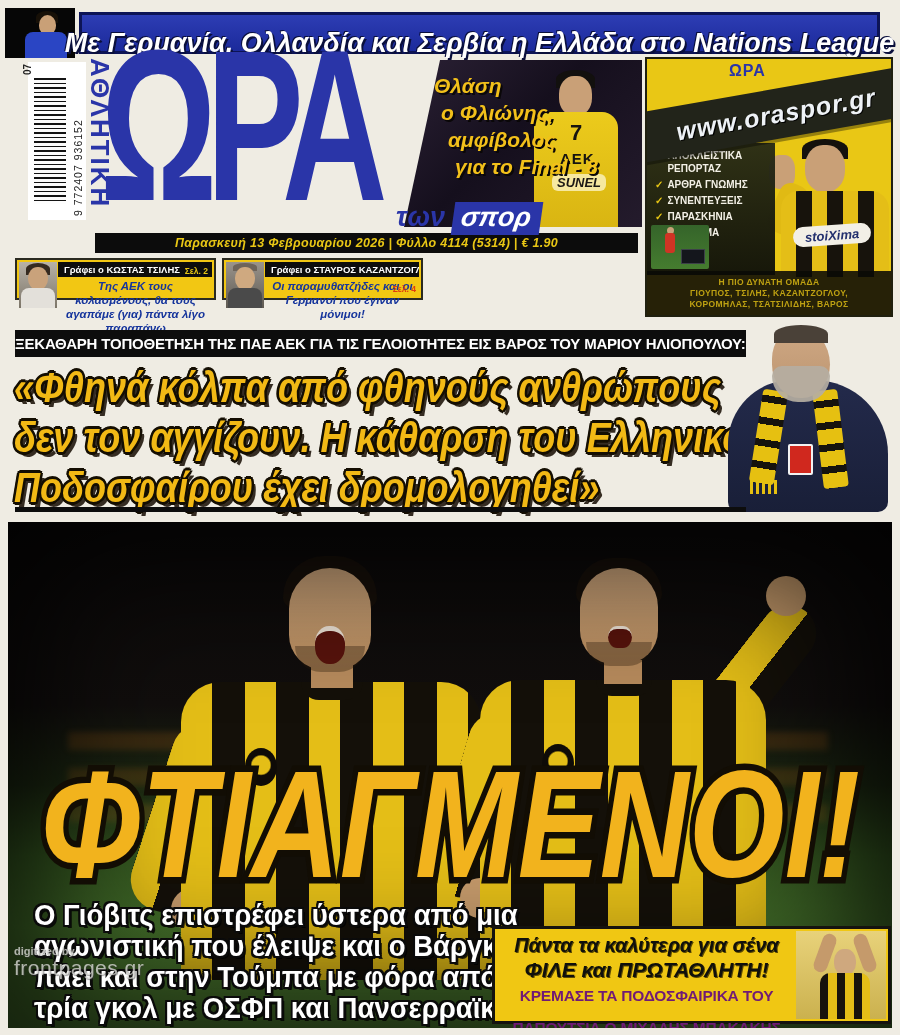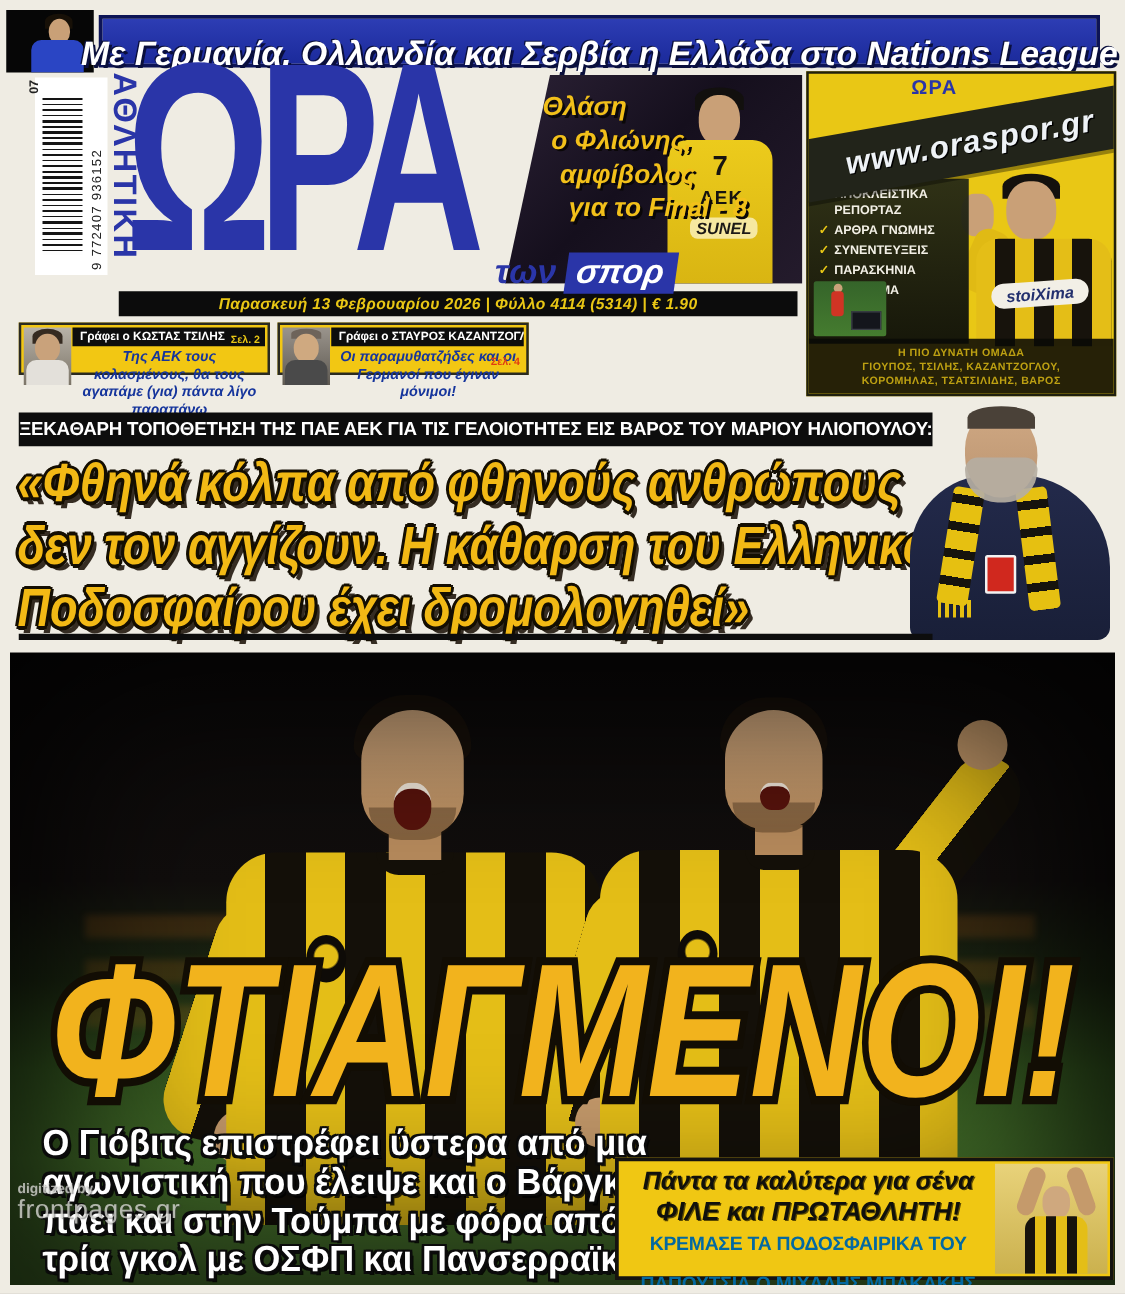--- a/index.html
+++ b/index.html
@@ -89,21 +89,21 @@
   .cp-hair{position:absolute;left:7px;top:1px;width:24px;height:12px;border-radius:50% 50% 0 0;}
   .cp-body{position:absolute;left:2px;top:26px;width:34px;height:20px;border-radius:8px 8px 0 0;}
   .colbox-header{position:absolute;left:41px;top:2px;right:2px;height:15px;background:#0d0d0d;color:#fff;
                  font-size:9.5px;font-weight:bold;line-height:15px;padding-left:6px;white-space:nowrap;overflow:hidden;}
   .colbox-text{position:absolute;left:43px;top:19px;right:3px;bottom:2px;color:#16359c;font-weight:900;font-style:italic;
                font-size:11.5px;line-height:14px;text-align:center;}
   .pageref-hdr{position:absolute;right:4px;top:2px;color:#e9c715;font-size:8.5px;font-weight:bold;line-height:15px;}
   .pageref-body{position:absolute;color:#e03c10;font-size:8.5px;font-weight:bold;padding-left:12px;}
 
   
-  .lead-kicker{left:15px;top:330px;width:731px;height:27px;background:#0d0d0d;display:flex;align-items:center;justify-content:flex-end;}
+  .lead-kicker{left:15px;top:330px;width:731px;height:27px;background:#0d0d0d;display:flex;align-items:center;justify-content:flex-start;}
   .lead-kicker-text{color:#fff;font-weight:bold;font-size:15px;letter-spacing:-.2px;white-space:nowrap;}
   .quote{left:14px;top:362px;}
   .quote-line{font-size:43px;font-weight:900;font-style:italic;color:#f2b915;line-height:50px;white-space:nowrap;
               transform:scaleX(.84);transform-origin:left;
               text-shadow:3px 0 0 #140e02,-3px 0 0 #140e02,0 3px 0 #140e02,0 -3px 0 #140e02,
                           2px 2px 0 #140e02,-2px -2px 0 #140e02,2px -2px 0 #140e02,-2px 2px 0 #140e02,5px 5px 0 rgba(20,10,0,.85);}
   .lead-rule{left:15px;top:507px;width:731px;height:5px;background:#0d0d0d;}
 
   
   .quote-man{left:720px;top:328px;width:172px;height:184px;}
@@ -148,21 +148,21 @@
   .deck-line{color:#fff;font-weight:900;font-size:29px;line-height:31px;white-space:nowrap;transform:scaleX(.95);transform-origin:left;
              text-shadow:2px 0 0 #0b0b0b,-2px 0 0 #0b0b0b,0 2px 0 #0b0b0b,0 -2px 0 #0b0b0b,
                          2px 2px 0 #0b0b0b,-2px -2px 0 #0b0b0b,2px -2px 0 #0b0b0b,-2px 2px 0 #0b0b0b,3px 3px 0 rgba(0,0,0,.8);}
 
   
   .farewell{position:absolute;left:484px;top:404px;width:399px;height:98px;background:#f0c713;border:3px solid #15130f;
             box-sizing:border-box;z-index:7;}
   .fw-text{position:absolute;left:4px;top:4px;width:295px;text-align:center;}
   .fw-l1{color:#10100c;font-weight:900;font-style:italic;font-size:20px;line-height:24px;text-shadow:1px 1px 0 #5c4a00;}
   .fw-l2{color:#10100c;font-weight:900;font-style:italic;font-size:21px;line-height:26px;text-shadow:1px 1px 0 #5c4a00;}
-  .fw-l3{color:#0369a1;font-weight:bold;font-size:15.5px;line-height:20px;letter-spacing:-.2px;margin-top:3px;}
+  .fw-l3{color:#701a75;font-weight:bold;font-size:15.5px;line-height:20px;letter-spacing:-.2px;margin-top:3px;}
   .fw-player{position:absolute;right:2px;top:2px;width:90px;height:88px;overflow:hidden;background:linear-gradient(180deg,#e8d27a,#cbb14e);}
   .fwp-arm{position:absolute;width:14px;height:40px;background:#c59a6b;border-radius:7px;}
   .fwp-head{position:absolute;left:38px;top:18px;width:22px;height:26px;background:#cfa87e;border-radius:45%;}
   .fwp-torso{position:absolute;left:24px;top:42px;width:50px;height:46px;
              background:repeating-linear-gradient(90deg,#17130c 0 8px,#e4be17 8px 17px);border-radius:10px 10px 0 0;}
 
   .watermark{position:absolute;left:6px;top:424px;z-index:8;color:rgba(225,225,222,.75);
              text-shadow:1px 1px 1px rgba(60,60,60,.5);}
   .wm-1{font-size:11px;font-weight:bold;line-height:11px;}
   .wm-2{font-size:21px;font-weight:400;line-height:22px;letter-spacing:.5px;}

